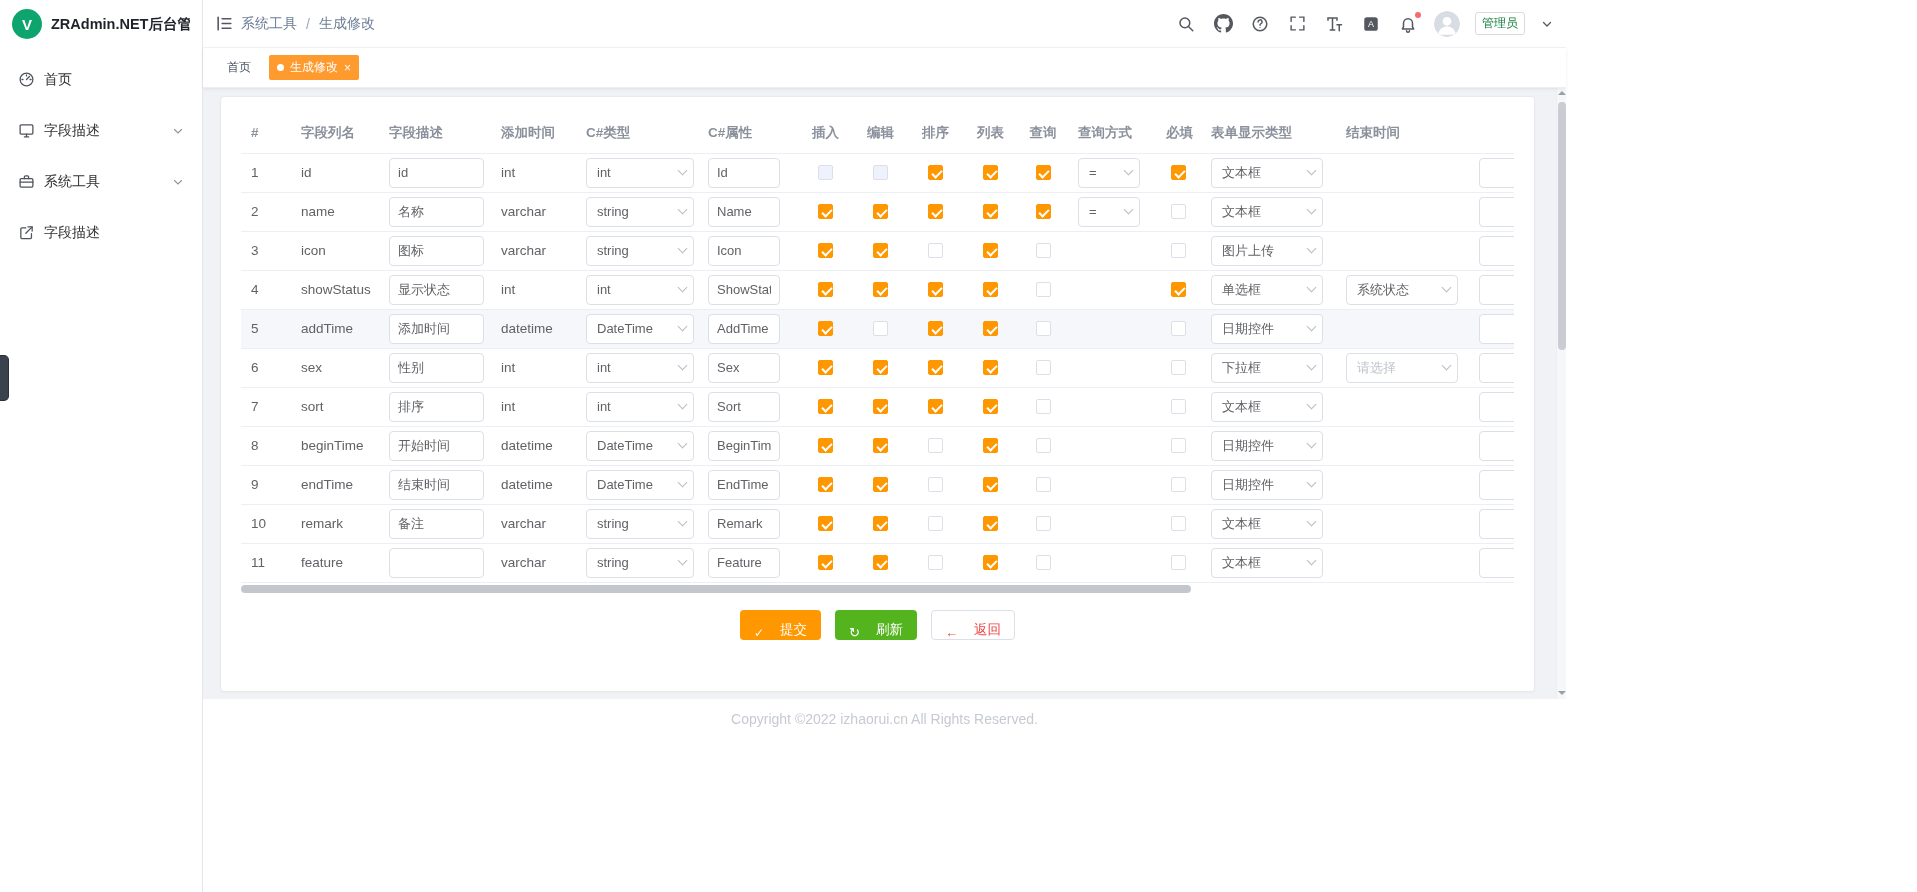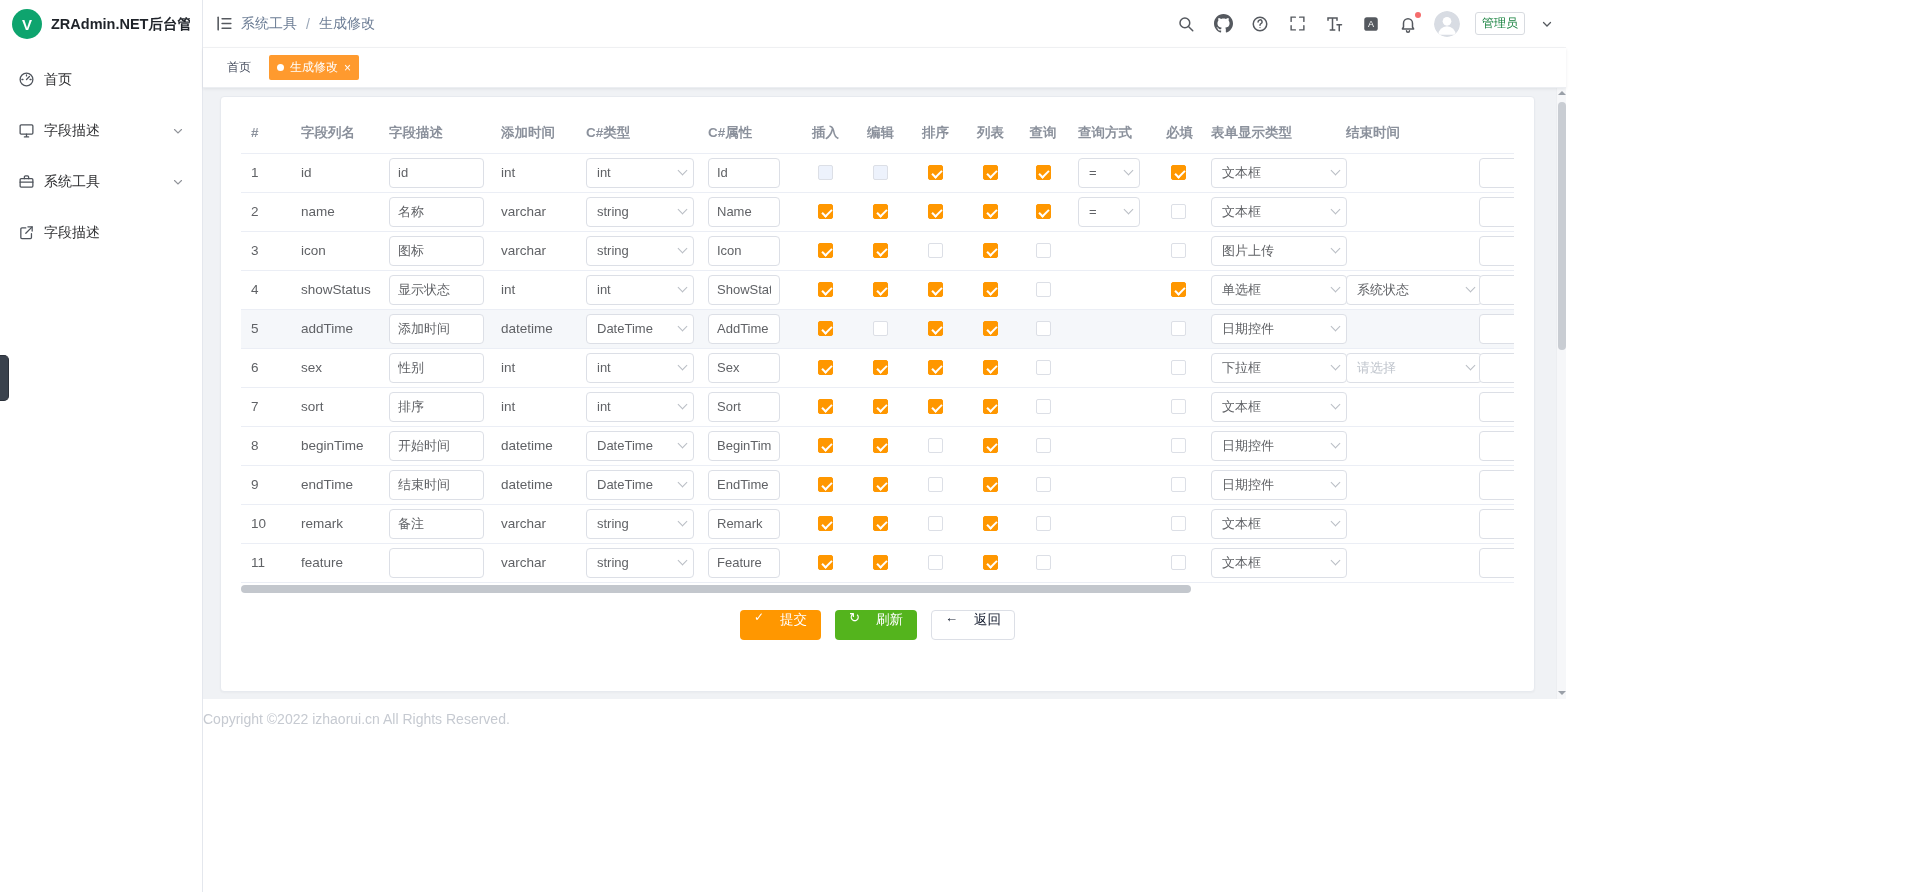--- a/index.html
+++ b/index.html
@@ -77,53 +77,53 @@
   .inp.w-last{width:110px}
 
   .sel{height:30px;border:1px solid #dcdfe6;border-radius:4px;display:inline-flex;align-items:center;
     padding:0 7px 0 10px;background:#fff;cursor:pointer;justify-content:space-between;vertical-align:middle}
   .sel .sv{font-size:13px;color:#606266;white-space:nowrap;overflow:hidden}
   .sel.ph .sv{color:#bfc4cc}
   .sel .ar{width:7px;height:7px;border-right:1.5px solid #b9bdc4;border-bottom:1.5px solid #b9bdc4;
     transform:rotate(45deg);margin-left:6px;margin-top:-4px;flex:0 0 auto}
   .sel.w-cs{width:108px}
   .sel.w-q{width:62px}
-  .sel.w-d{width:136px}
+  .sel.w-d{width:112px}
 
   .cb{display:inline-block;width:15px;height:15px;border-radius:2px;border:1px solid #dcdfe6;background:#fff;
     position:relative;cursor:pointer;vertical-align:middle}
   .cb.checked{background:var(--accent);border-color:var(--accent)}
   .cb.checked::after{content:"";position:absolute;left:4.5px;top:1.5px;width:4px;height:8px;
     border:solid #fff;border-width:0 2px 2px 0;transform:rotate(45deg)}
   .cb.disabled{background:#edf2fc;border-color:#dcdfe6;cursor:not-allowed}
 
   .h-scroll{height:8px;margin-top:2px;position:relative}
   .h-thumb{position:absolute;left:0;top:0;height:8px;width:950px;background:#c3c7cd;border-radius:4px;cursor:pointer}
 
   .actions{display:flex;justify-content:center;gap:14px;margin-top:17px}
-  .btn{height:30px;padding:0 13px;border-radius:4px;font-size:13.5px;display:inline-flex;align-items:flex-start;gap:16px;
+  .btn{height:30px;padding:0 13px;border-radius:4px;font-size:13.5px;display:inline-flex;align-items:flex-end;gap:16px;
     cursor:pointer;border:1px solid transparent;font-family:inherit;background:#fff}
   .btn.primary{background:var(--accent);color:#fff}
   .btn.success{background:var(--success);color:#fff}
-  .btn.plain{border-color:#dcdfe6;color:#0f172a}
+  .btn.plain{border-color:#dcdfe6;color:#ef4444}
   .bi{font-size:12px;line-height:1}
   .i-check::before{content:"✓"}
   .i-refresh::before{content:"↻";font-size:13px}
   .i-back::before{content:"←";font-size:13px}
 
   
   .v-scroll{position:absolute;top:0;right:0;width:10px;height:100%;background:#f6f7f9;border-left:1px solid #eceef1}
   .v-up,.v-down{position:absolute;left:0;width:10px;height:12px;cursor:pointer}
   .v-up{top:1px}.v-down{bottom:1px}
   .v-up::before,.v-down::before{content:"";position:absolute;left:1px;border:4px solid transparent}
   .v-up::before{top:2px;border-bottom-color:#9aa0a8;border-top-width:0}
   .v-down::before{top:5px;border-top-color:#9aa0a8;border-bottom-width:0}
   .v-thumb{position:absolute;left:1px;top:14px;width:8px;height:248px;background:#c9cdd3;border-radius:4px;cursor:pointer}
 
-  .footer{flex:1;background:#fff;text-align:left;padding-top:12px;font-size:14px;color:#c6cad1}
+  .footer{flex:1;background:#fff;text-align:center;padding-top:12px;font-size:14px;color:#c6cad1}
 </style>
 </head>
 <body>
 
 <div class="screen">
 
   <aside class="sidebar">
     <div class="logo-row">
       <div class="logo-circle">V</div>
       <div class="app-title">ZRAdmin.NET后台管理</div>

